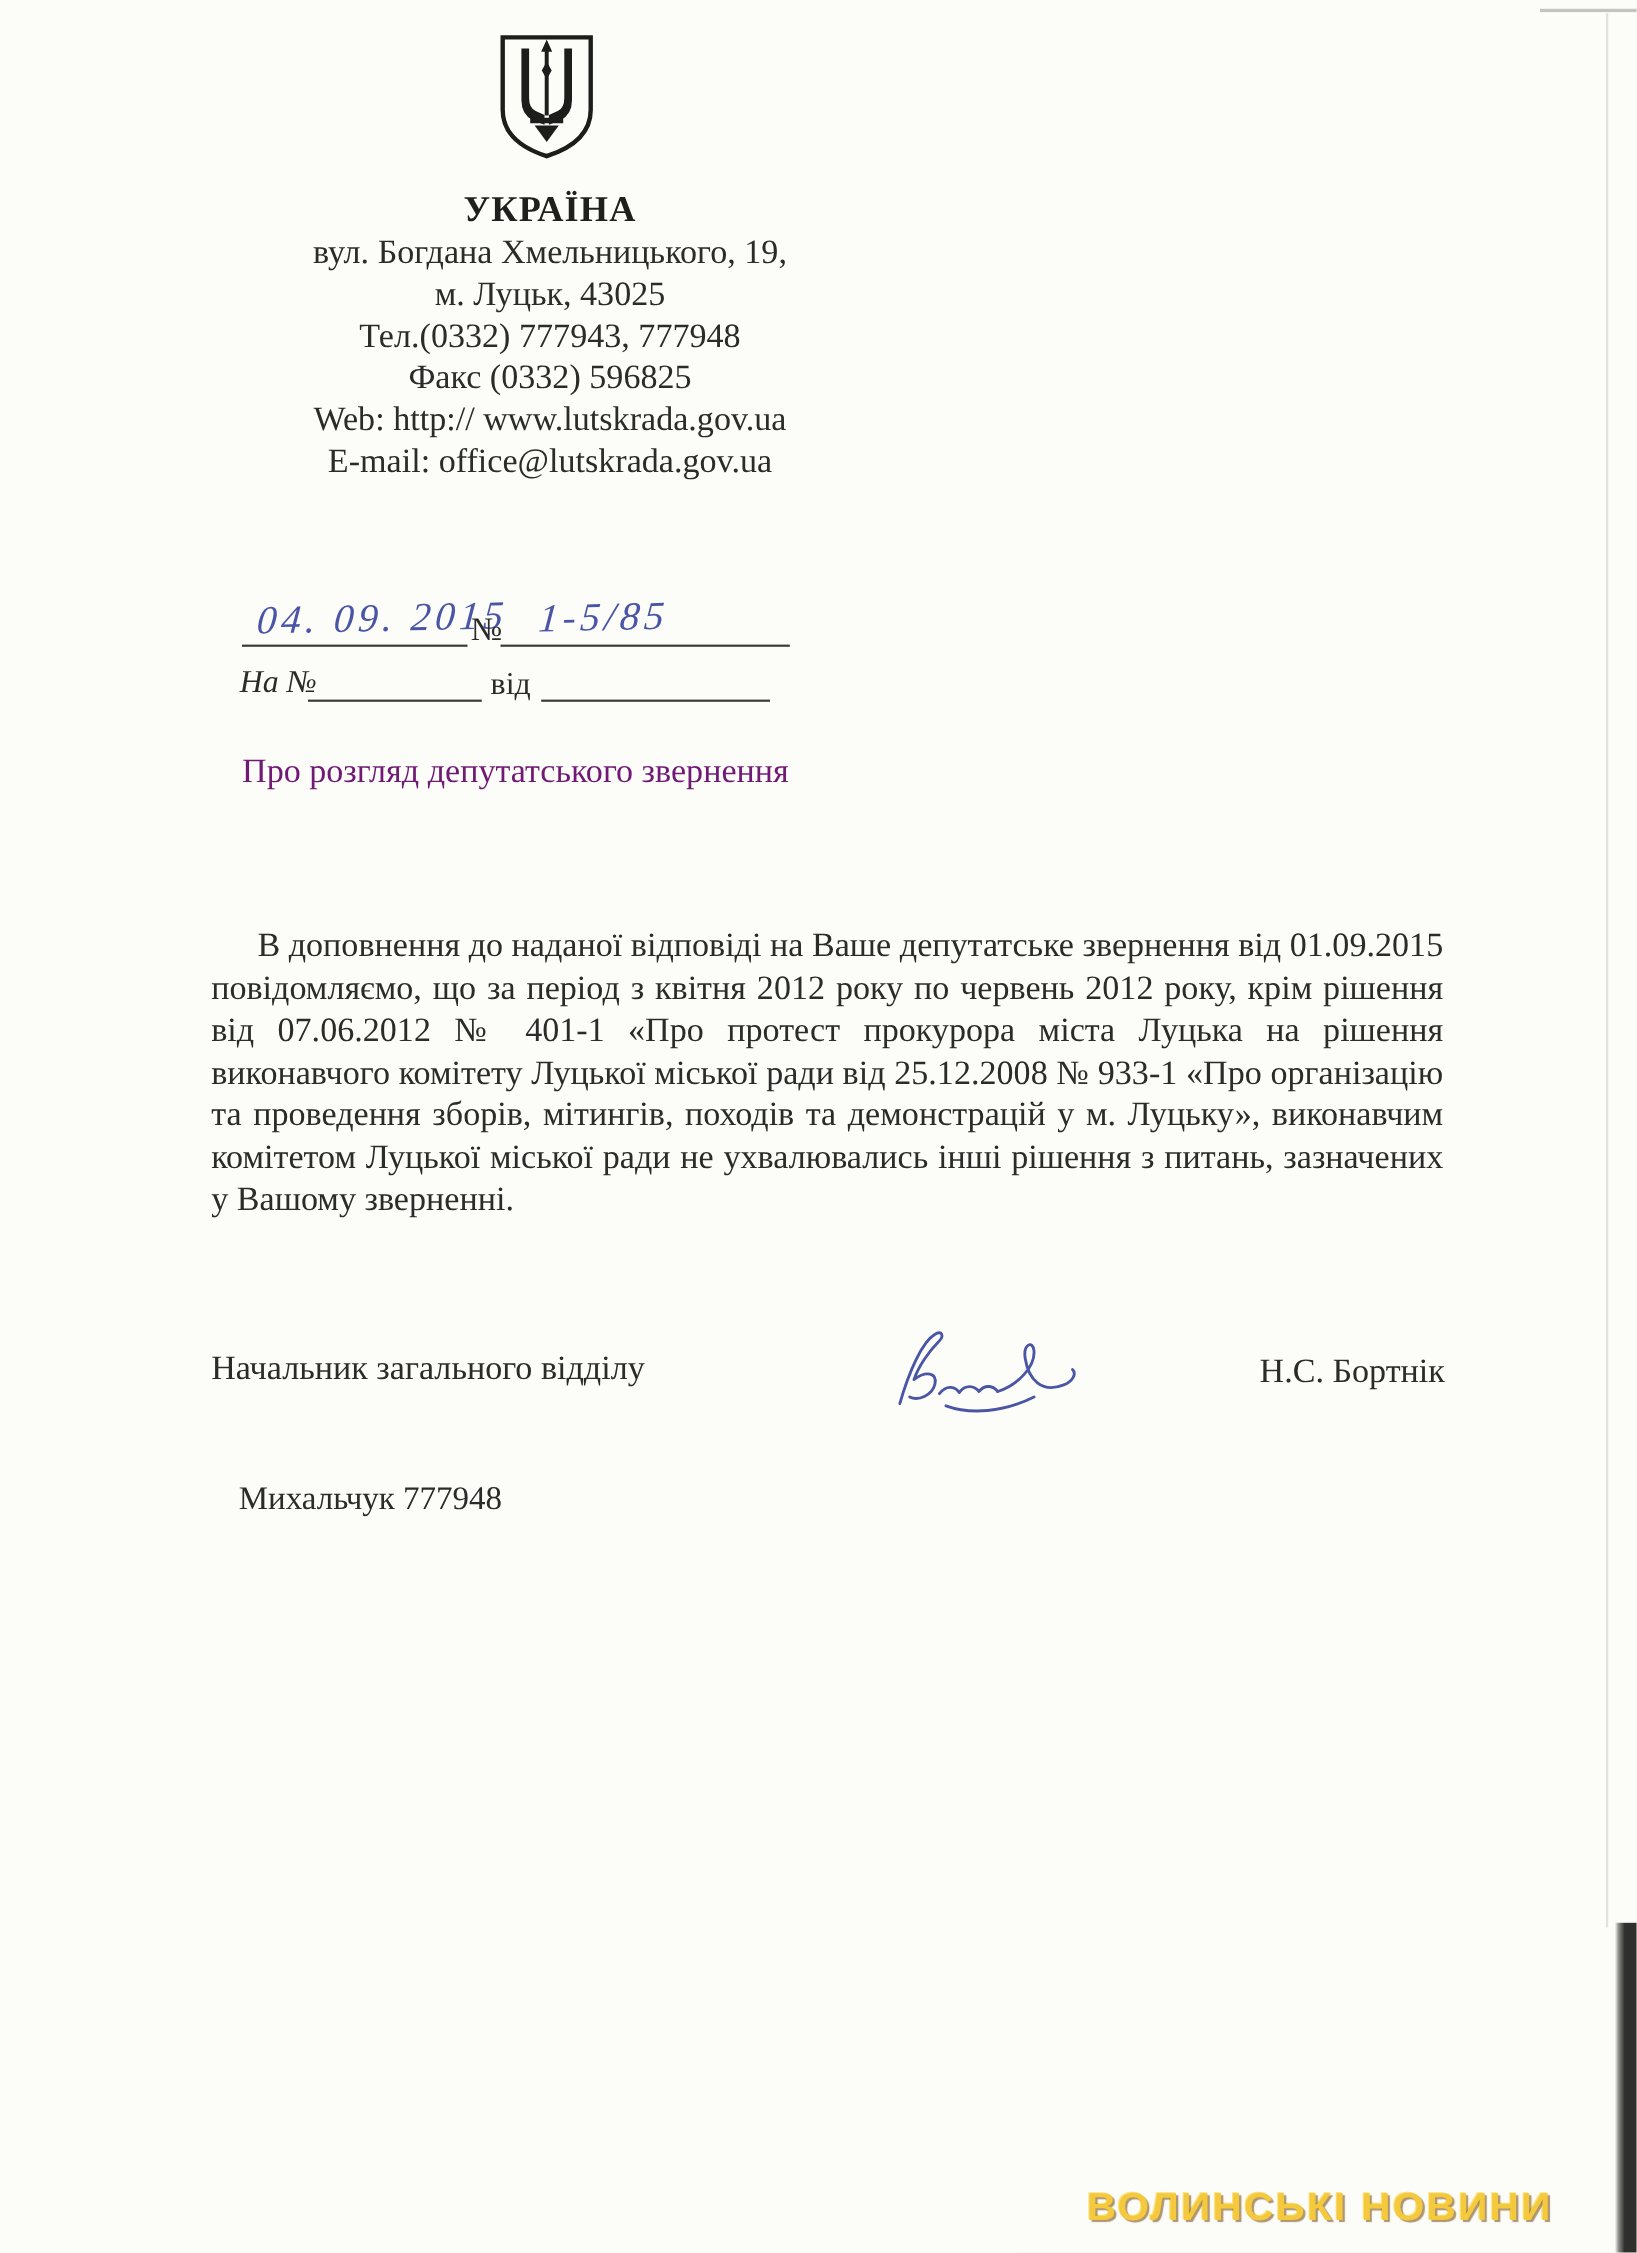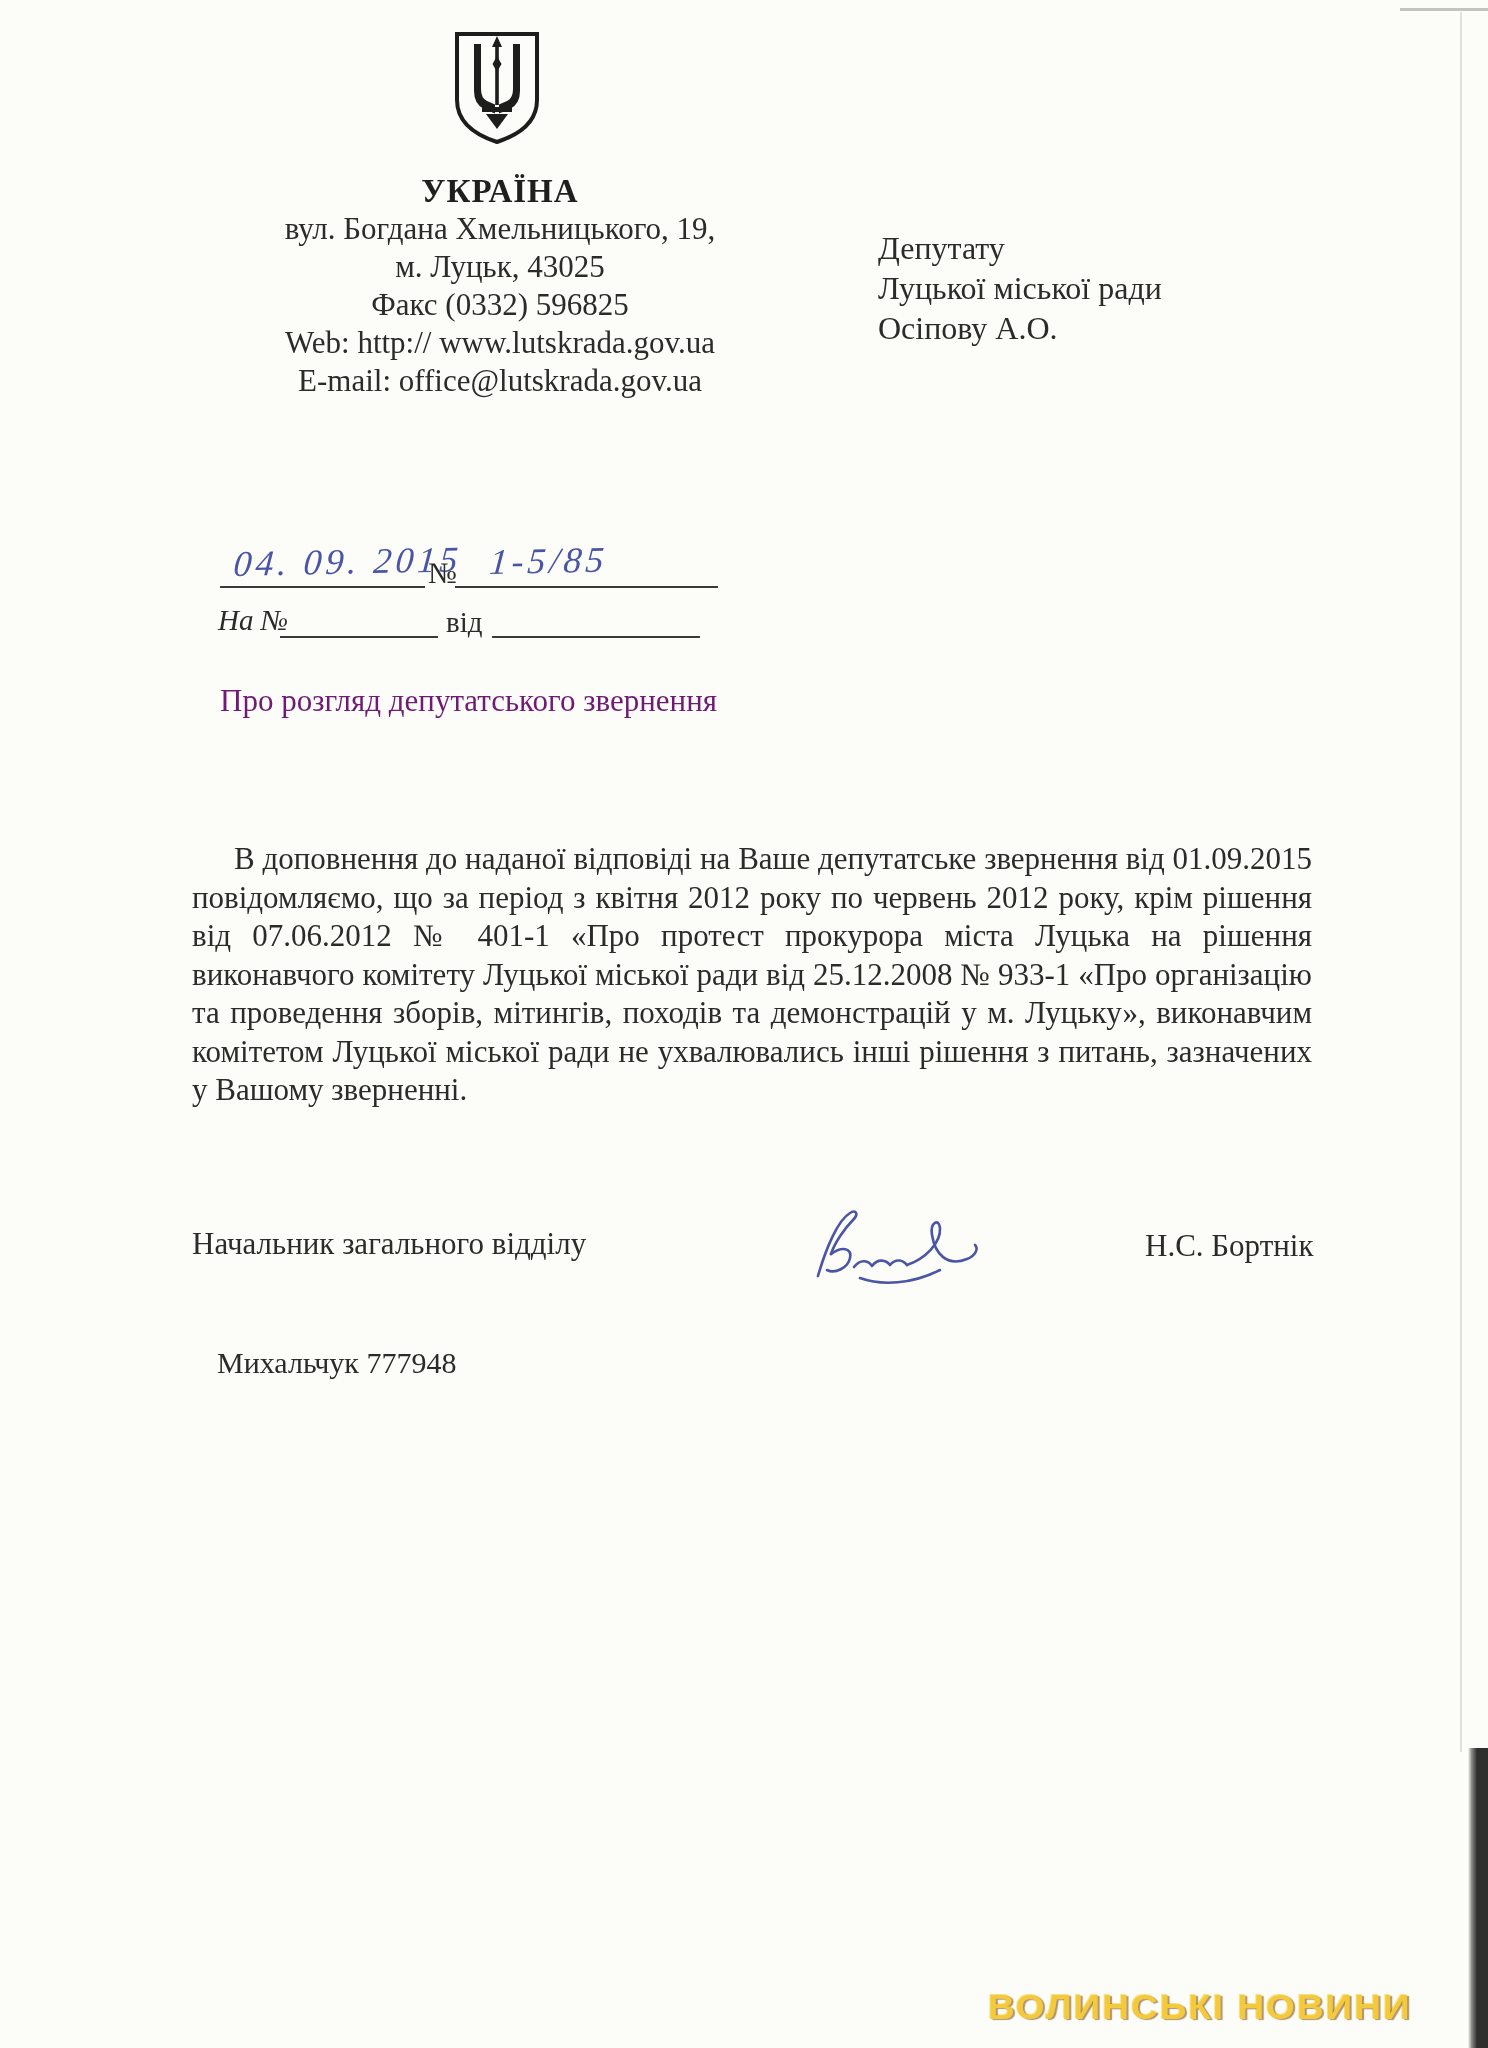--- a/index.html
+++ b/index.html
@@ -98,30 +98,26 @@
       <path d="M45,26 l4.5,8 -4.5,8 -4.5,-8 z"></path>
       <path d="M30,77 h30 v5 h-30 z"></path>
       <path d="M34,84 l11,15 11,-15 z"></path>
     </g>
   </svg>
 
   <div class="lh-block">
     <div class="lh-country">УКРАЇНА</div>
     <div class="lh-line">вул. Богдана Хмельницького, 19,</div>
     <div class="lh-line">м. Луцьк, 43025</div>
+    <div class="lh-line">Тел.(0332) 777943, 777948</div>
     <div class="lh-line">Факс (0332) 596825</div>
     <div class="lh-line">Web: http:// www.lutskrada.gov.ua</div>
     <div class="lh-line">E-mail: office@lutskrada.gov.ua</div>
   </div>
 
-  <div class="addressee">
-    <div>Депутату</div>
-    <div>Луцької міської ради</div>
-    <div>Осіпову А.О.</div>
-  </div>
 
   <div class="hw hw-date">04. 09. 2015</div>
   <div class="no-sign">№</div>
   <div class="hw hw-num">1-5/85</div>
   <div class="blank u1"></div>
   <div class="blank u2"></div>
 
   <div class="ref2-label">На №</div>
   <div class="ref2-vid">від</div>
   <div class="blank u3"></div>

